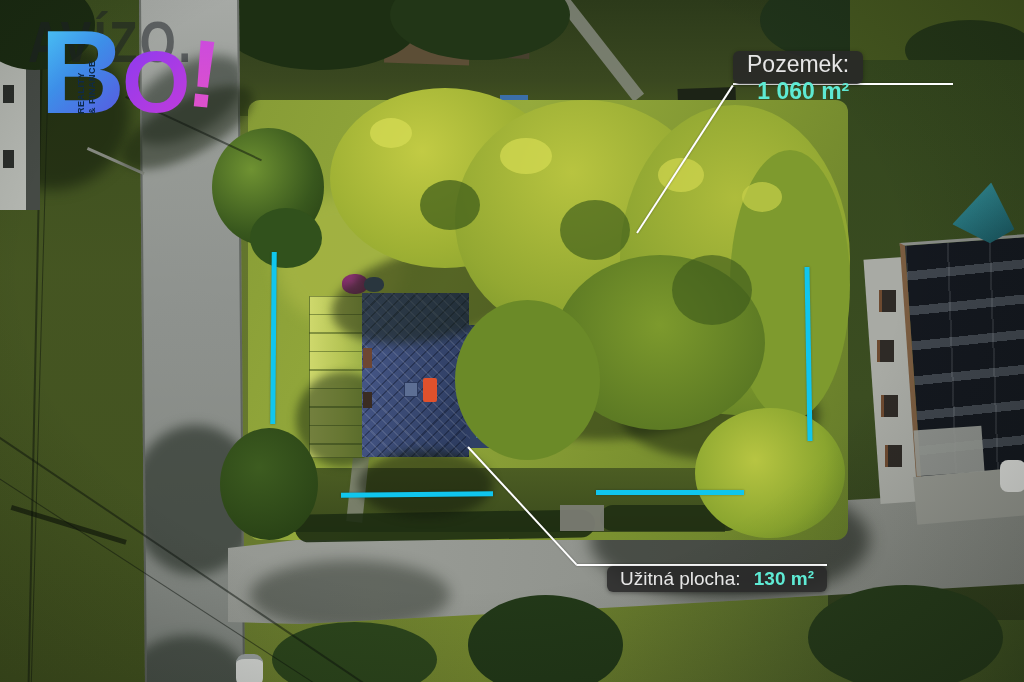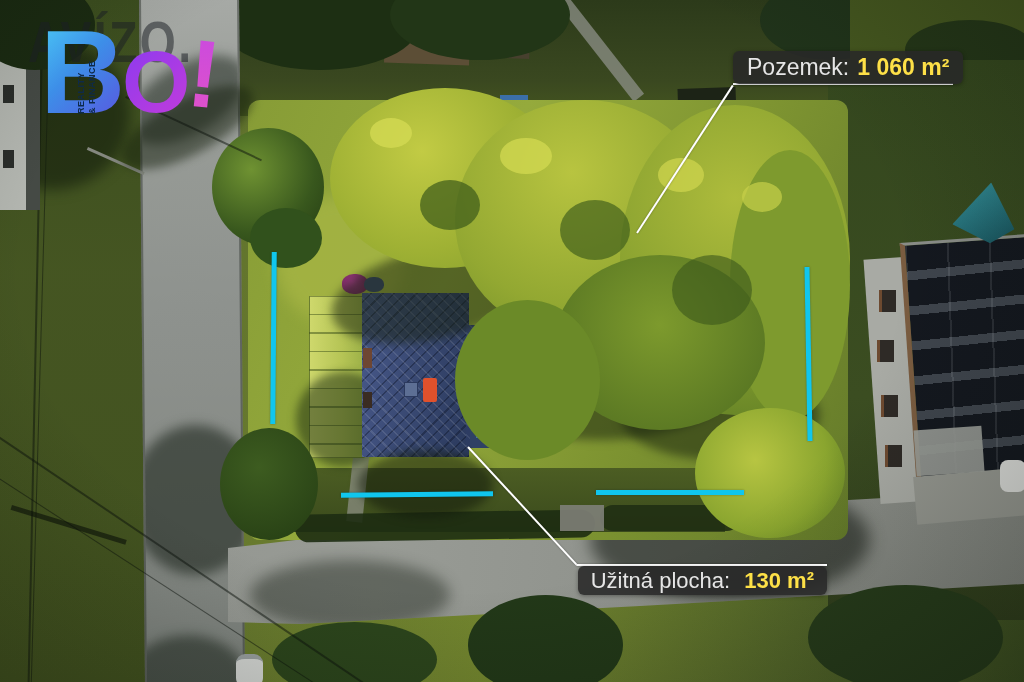--- a/index.html
+++ b/index.html
@@ -3,23 +3,23 @@
 <meta charset="utf-8">
 <style>
   html,body{margin:0;padding:0;background:#111;}
   .stage{position:relative;width:1024px;height:682px;overflow:hidden;
          font-family:"Liberation Sans",sans-serif;background:#5d7030;}
   .abs{position:absolute;}
   .blob{position:absolute;border-radius:50%;}
   .ln{position:absolute;height:2px;background:#fff;box-shadow:0 0 2px rgba(0,0,0,.35);}
   .cyan{position:absolute;background:#10c6ee;box-shadow:0 0 2px rgba(0,30,40,.4);}
   .badge{position:absolute;background:rgba(40,40,40,.88);border-radius:6px;color:#fff;
-         display:flex;align-items:center;box-shadow:0 1px 4px rgba(0,0,0,.35);}
+         display:flex;align-items:flex-end;box-shadow:0 1px 4px rgba(0,0,0,.35);flex-direction:column;}
   .badge .lab{font-weight:400;color:#e6e6e6;}
-  .badge .val{font-weight:700;color:#fde047;margin-left:8px;}
+  .badge .val{font-weight:700;color:#5eead4;margin-left:8px;}
   .shadowblob{position:absolute;border-radius:50%;background:rgba(22,32,14,.5);filter:blur(5px);}
   .pline{position:absolute;background:rgba(12,18,12,.5);transform-origin:0 0;}
   .win{position:absolute;background:#2e2a26;border-left:3px solid #6d4a30;}
   .gradtxt{background-clip:text;-webkit-background-clip:text;color:transparent;-webkit-text-fill-color:transparent;font-weight:bold;position:absolute;line-height:1;}
 </style>
 </head>
 <body>
 
 <div class="stage">
 
@@ -152,21 +152,21 @@
   <div class="ln" style="left:637px;top:232px;width:176px;transform-origin:0 50%;transform:rotate(-57deg);"></div>
   <div class="ln" style="left:733px;top:83px;width:220px;"></div>
   <div class="ln" style="left:468px;top:446px;width:161px;transform-origin:0 50%;transform:rotate(47.3deg);"></div>
   <div class="ln" style="left:577px;top:564px;width:250px;"></div>
 
   <div class="badge" style="left:733px;top:51px;height:33px;padding:0 14px;font-size:23px;">
     <span class="lab">Pozemek:</span>
     <span class="val">1 060 m²</span>
   </div>
 
-  <div class="badge" style="right:197px;top:566px;padding:3px 13px;font-size:22px;flex-direction:column;align-items:flex-end;line-height:1.05;margin-left:38px;">
+  <div class="badge" style="right:197px;top:566px;padding:3px 13px;font-size:19px;flex-direction:column;align-items:flex-end;line-height:1.05;margin-left:38px;">
     <div>
       <span class="lab">Užitná plocha:</span>
       <span class="val">130 m²</span>
     </div>
   </div>
 
   <div class="abs" style="left:28px;top:8px;font-size:58px;font-weight:700;letter-spacing:3px;color:rgba(26,31,36,.52);
               transform:scaleX(.8);transform-origin:0 0;white-space:nowrap;">AVÍZO.</div>
 
   <div class="gradtxt" style="left:40px;top:13px;font-size:118px;background-image:linear-gradient(135deg,#4ac7f5 5%,#3d8ee8 45%,#5a55e0 95%);">B</div>

